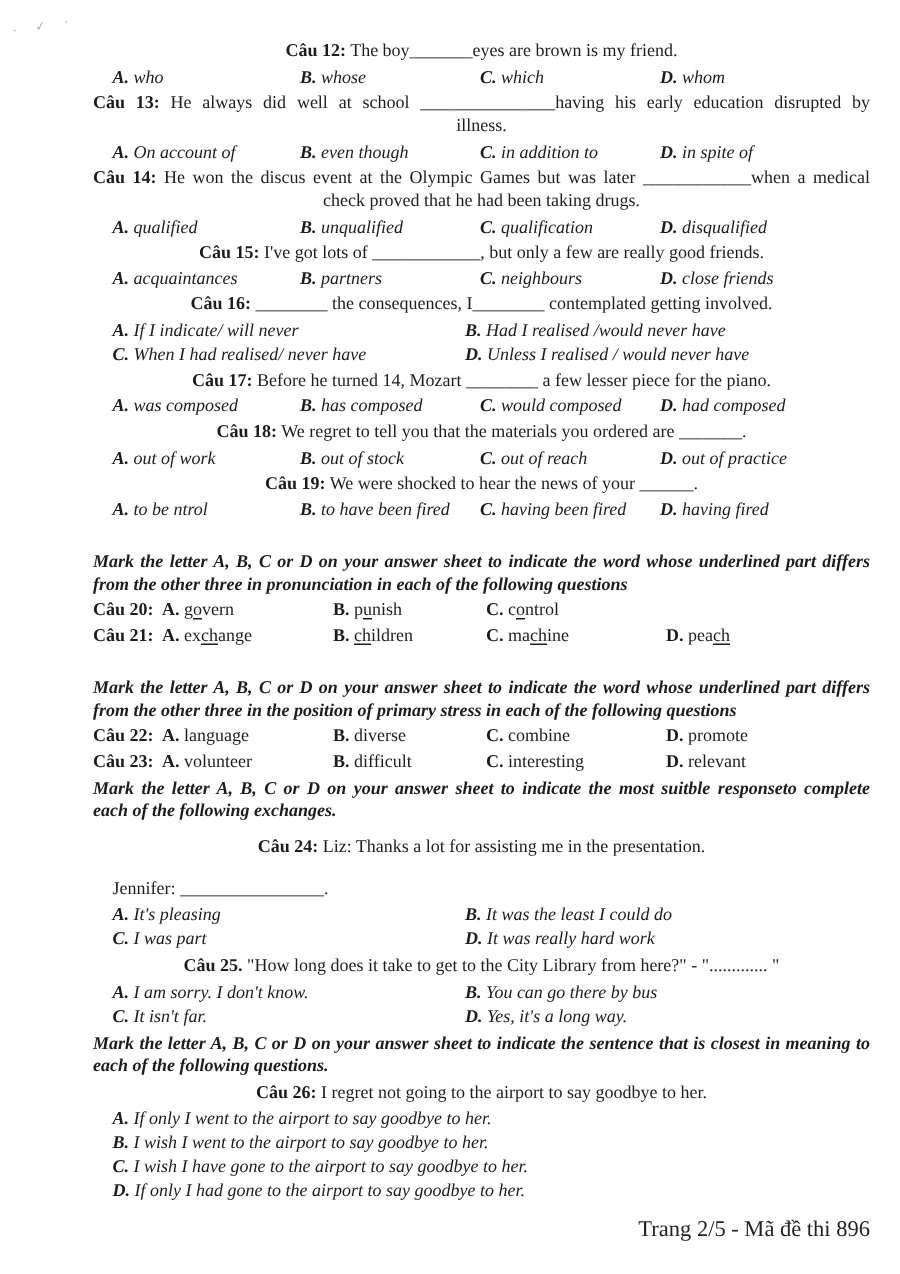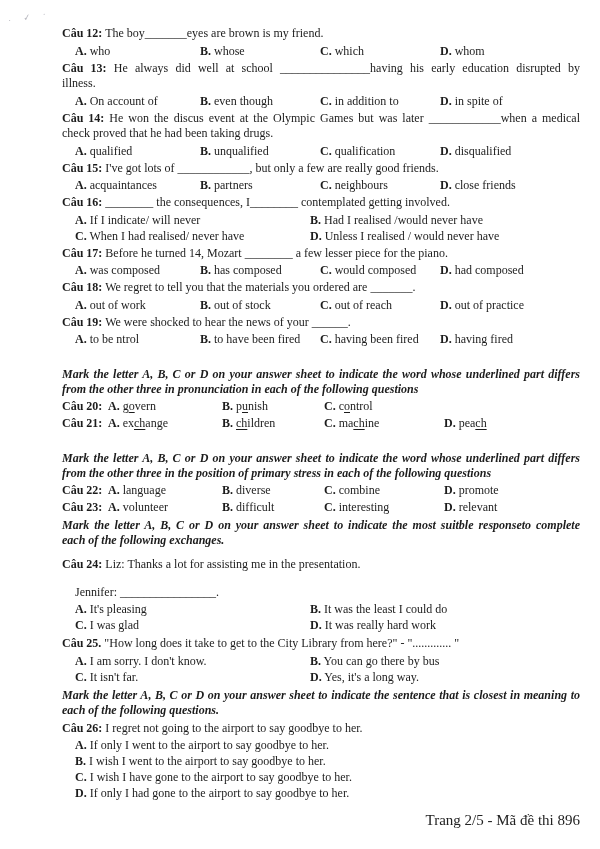--- a/index.html
+++ b/index.html
@@ -12,27 +12,27 @@
   }
   .page { position: relative; width: 600px; height: 849px; overflow: hidden; background: #fff; }
   .scan-artifact {
     position: absolute; left: 8px; top: 12px;
     color: #b4b4bc; font-size: 9px; letter-spacing: 5px;
     transform: rotate(-10deg);
   }
   .content { position: absolute; left: 62px; top: 26px; width: 518px; }
 
   .question { margin-bottom: 0; }
-  .qline, .cont-line { line-height: 15.5px; }
+  .qline, .cont-line { line-height: 15.5px; text-align: center; }
   .just { text-align: justify; text-align-last: justify; }
   .qnum { font-weight: bold; }
   .extra-line { padding-left: 13px; line-height: 15.5px; margin-top: 12px; }
 
   .opts { padding-left: 13px; margin: 1px 0 2px; }
-  .opts .opt { line-height: 16px; }
+  .opts .opt { line-height: 16px; font-style: italic; }
   .row4 { display: grid; grid-template-columns: 125px 120px 120px 1fr; }
   .grid2 { display: grid; grid-template-columns: 235px 1fr; }
   .list .opt { display: block; }
   .opt-label { font-weight: bold; }
 
   .inline-row { display: grid; grid-template-columns: 46px 114px 102px 120px 1fr; line-height: 16px; margin: 1px 0; }
 
   .instruction { font-weight: bold; font-style: italic; margin: 1px 0; }
   .instruction .iline { line-height: 15px; }
 
@@ -170,21 +170,21 @@
       <div class="instruction gap-sm">
         <div class="iline just">Mark the letter A, B, C or D on your answer sheet to indicate the most suitble responseto complete</div>
         <div class="iline">each of the following exchanges.</div>
       </div>
       <div class="question gap-md">
         <div class="qline"><span class="qnum">Câu 24:</span> <span>Liz: Thanks a lot for assisting me in the presentation.</span></div>
         <div class="extra-line">Jennifer: ________________.</div>
         <div class="opts grid2">
           <span class="opt"><span class="opt-label">A.</span> <span>It's pleasing</span></span>
           <span class="opt"><span class="opt-label">B.</span> <span>It was the least I could do</span></span>
-          <span class="opt"><span class="opt-label">C.</span> <span>I was glad</span></span>
+          <span class="opt"><span class="opt-label">C.</span> <span>I was part</span></span>
           <span class="opt"><span class="opt-label">D.</span> <span>It was really hard work</span></span>
         </div>
       </div>
       <div class="question gap-sm">
         <div class="qline"><span class="qnum">Câu 25.</span> <span>"How long does it take to get to the City Library from here?" - "............. "</span></div>
         <div class="opts grid2">
           <span class="opt"><span class="opt-label">A.</span> <span>I am sorry. I don't know.</span></span>
           <span class="opt"><span class="opt-label">B.</span> <span>You can go there by bus</span></span>
           <span class="opt"><span class="opt-label">C.</span> <span>It isn't far.</span></span>
           <span class="opt"><span class="opt-label">D.</span> <span>Yes, it's a long way.</span></span>

